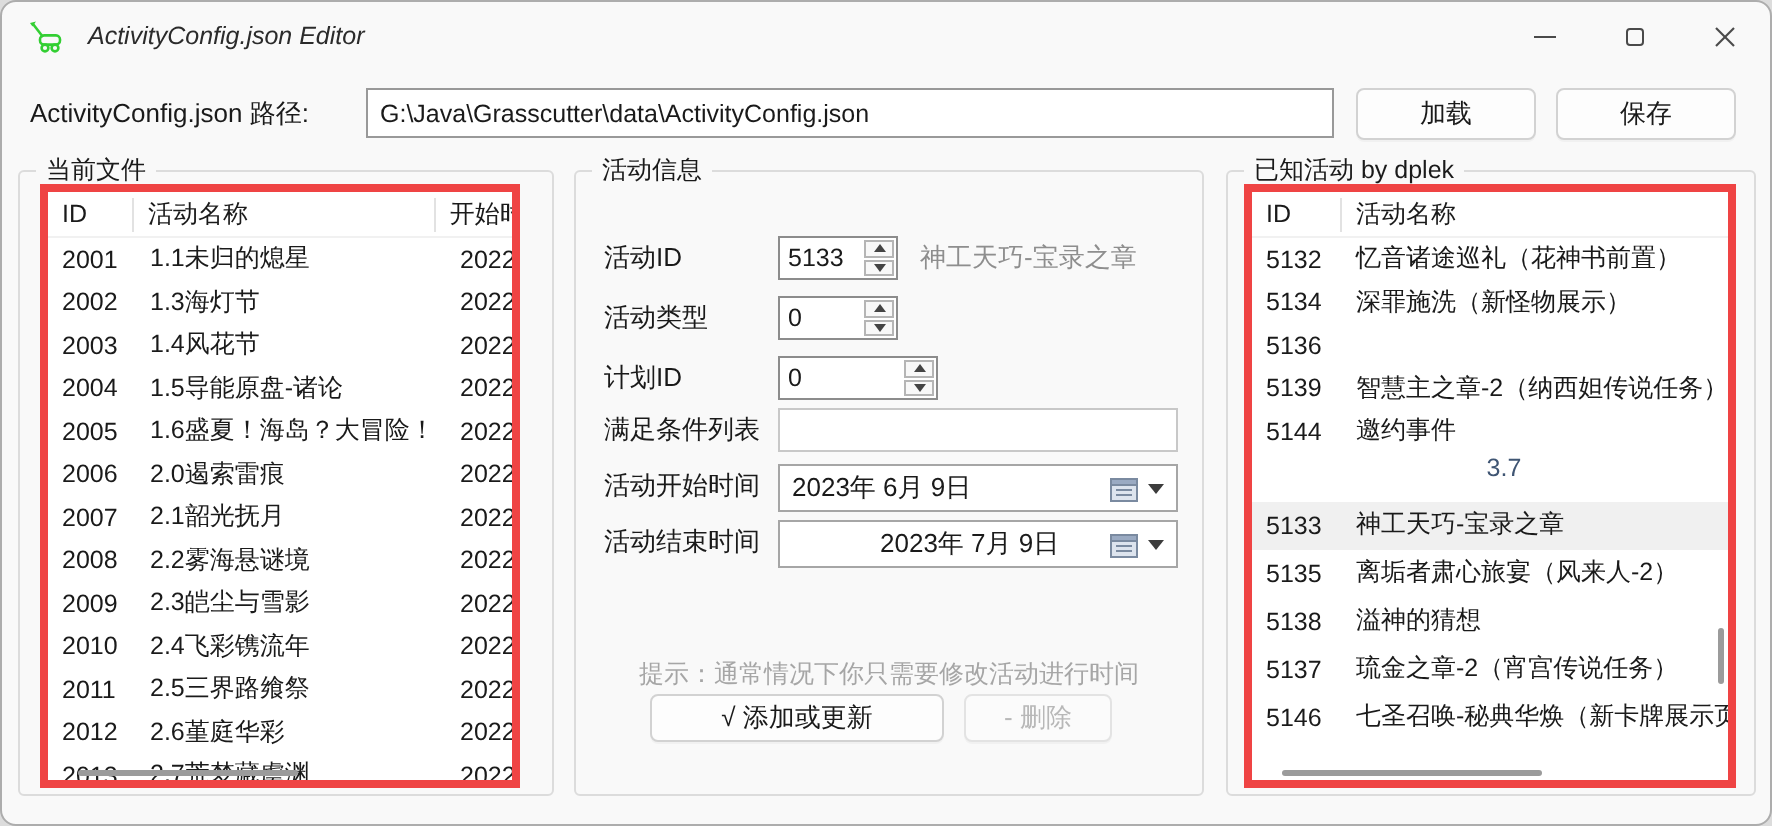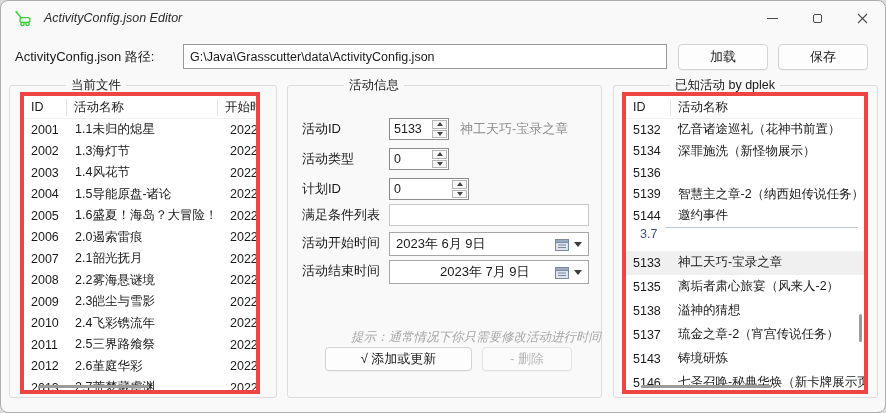--- a/index.html
+++ b/index.html
@@ -26,64 +26,64 @@
   }
   .btn{
     background:#fdfdfd;border:1px solid #d2d2d2;border-radius:4px;font-size:13px;
     color:#1a1a1a;font-family:"Liberation Sans",sans-serif;display:flex;align-items:center;justify-content:center;
     box-shadow:0 1px 0 rgba(0,0,0,0.03);
   }
   .btn-load{position:absolute;left:677px;top:43px;width:90px;height:26px;}
   .btn-save{position:absolute;left:777px;top:43px;width:90px;height:26px;}
   
   .group{position:absolute;border:1px solid #dcdcdc;border-radius:3px;}
-  .group-title{position:absolute;top:-9px;left:8px;background:#f9f9f9;padding:0 5px;font-size:12.5px;margin-left:48px;}
+  .group-title{position:absolute;top:-9px;left:8px;background:#f9f9f9;padding:0 5px;font-size:12.5px;}
   .g-left{left:8px;top:84px;width:268px;height:313px;}
   .g-mid{left:286px;top:84px;width:315px;height:313px;}
   .g-right{left:612px;top:84px;width:265px;height:313px;}
   
   .lv{position:absolute;background:#fff;border:4px solid #ef4444;overflow:hidden;}
   .lv-left{left:10px;top:6px;width:240px;height:302px;}
   .lv-right{left:8px;top:6px;width:246px;height:302px;}
   .lv-header{display:flex;height:23px;align-items:center;border-bottom:1px solid #f1f1f1;}
   .hcell{font-size:12.5px;padding-left:7px;height:17px;line-height:17px;border-right:1px solid #e2e2e2;white-space:nowrap;overflow:hidden;}
   .hcell:last-child{border-right:none;}
   .lv-row{display:flex;height:21.5px;align-items:center;white-space:nowrap;}
   .lv-row.tall{height:24px;}
   .lv-row.selected{background:#f0f0f0;}
   .cell{font-size:12.5px;padding-left:7px;overflow:hidden;white-space:nowrap;flex:none;}
   .c-id{width:44px;}
   .c-name{width:155px;}
   .c-start{width:39px;}
   .k-id{width:45px;}
   .k-name{flex:1;}
-  .lv-sep{display:flex;height:24px;}
+  .lv-sep{display:flex;height:24px;align-items:center;flex-direction:column;}
   .lv-sep .sep-label{font-size:12.5px;color:#3f5573;padding-left:14px;}
   .lv-sep .sep-line{flex:1;height:1px;background:#bac9de;margin:0 6px 0 8px;}
   .hscroll{position:absolute;bottom:2px;height:3px;background:#9b9b9b;border-radius:2px;}
   .vscroll{position:absolute;width:3px;background:#9b9b9b;border-radius:2px;}
   
   .f-label{position:absolute;left:14px;font-size:13px;line-height:22px;white-space:nowrap;}
   .spin{position:absolute;left:101px;height:22px;background:#fff;border:1px solid #8c8c8c;display:flex;}
   .spin-val{flex:1;font-size:12.5px;line-height:20px;padding-left:4px;overflow:hidden;}
   .spin-btns{width:17px;display:flex;flex-direction:column;padding:1px;}
   .spin-btn{flex:1;border:1px solid #b5b5b5;background:#f8f8f8;display:flex;align-items:center;justify-content:center;}
   .spin-btn + .spin-btn{margin-top:1px;}
   .tri-up{width:0;height:0;border-left:3px solid transparent;border-right:3px solid transparent;border-bottom:4px solid #444;}
   .tri-down{width:0;height:0;border-left:3px solid transparent;border-right:3px solid transparent;border-top:4px solid #444;}
   .field-note{position:absolute;left:172px;top:32px;font-size:13px;line-height:22px;color:#8e8e8e;white-space:nowrap;}
   .txt-input{position:absolute;left:101px;width:200px;height:22px;background:#fff;border:1px solid #c8c8c8;
     font-family:"Liberation Sans",sans-serif;font-size:12.5px;padding:0 5px;outline:none;color:#1a1a1a;}
   .datepick{position:absolute;left:101px;width:200px;height:24px;background:#fff;border:1px solid #a6a6a6;display:flex;align-items:center;}
   .dp-text{flex:1;font-size:13px;padding-left:6px;white-space:nowrap;overflow:hidden;}
   .dp-cal{width:16px;height:15px;margin-right:3px;display:flex;align-items:center;}
   .dp-arrow{width:0;height:0;border-left:4px solid transparent;border-right:4px solid transparent;border-top:5px solid #3c3c3c;margin-right:6px;}
-  .hint{position:absolute;left:0;top:243px;width:100%;text-align:right;font-size:12.5px;color:#a6a6a6;font-style:italic;}
+  .hint{position:absolute;left:0;top:243px;width:100%;text-align:center;font-size:12.5px;color:#a6a6a6;}
   .btn-add{position:absolute;left:37px;top:261px;width:147px;height:24px;}
-  .btn-del{position:absolute;left:194px;top:261px;width:90px;height:24px;color:#b8b8b8;border-color:#e3e3e3;background:#fbfbfb;}
+  .btn-del{position:absolute;left:194px;top:261px;width:74px;height:24px;color:#b8b8b8;border-color:#e3e3e3;background:#fbfbfb;}
 </style>
 </head>
 <body>
 
 <div class="window">
 
   <div class="titlebar">
     <span class="app-icon">
       <svg width="22" height="18" viewBox="0 0 22 17" fill="none" stroke="#33cf33" stroke-width="1.3">
         <path d="M2 2 L5 1.2 L3.2 3.8 Z" fill="#33cf33" stroke="none"></path>
@@ -314,24 +314,20 @@
           </div>
           <div class="lv-row tall">
             <span class="cell k-id">5138</span>
             <span class="cell k-name">溢神的猜想</span>
           </div>
           <div class="lv-row tall">
             <span class="cell k-id">5137</span>
             <span class="cell k-name">琉金之章-2（宵宫传说任务）</span>
           </div>
           <div class="lv-row tall">
-            <span class="cell k-id">5143</span>
-            <span class="cell k-name">铸境研炼</span>
-          </div>
-          <div class="lv-row tall">
             <span class="cell k-id">5146</span>
             <span class="cell k-name">七圣召唤-秘典华焕（新卡牌展示页）</span>
           </div>
         </div>
       <div class="vscroll" style="right:2px;top:218px;height:28px;"></div>
       <div class="hscroll" style="left:15px;width:130px;"></div>
     </div>
   </div>
 
 </div>

